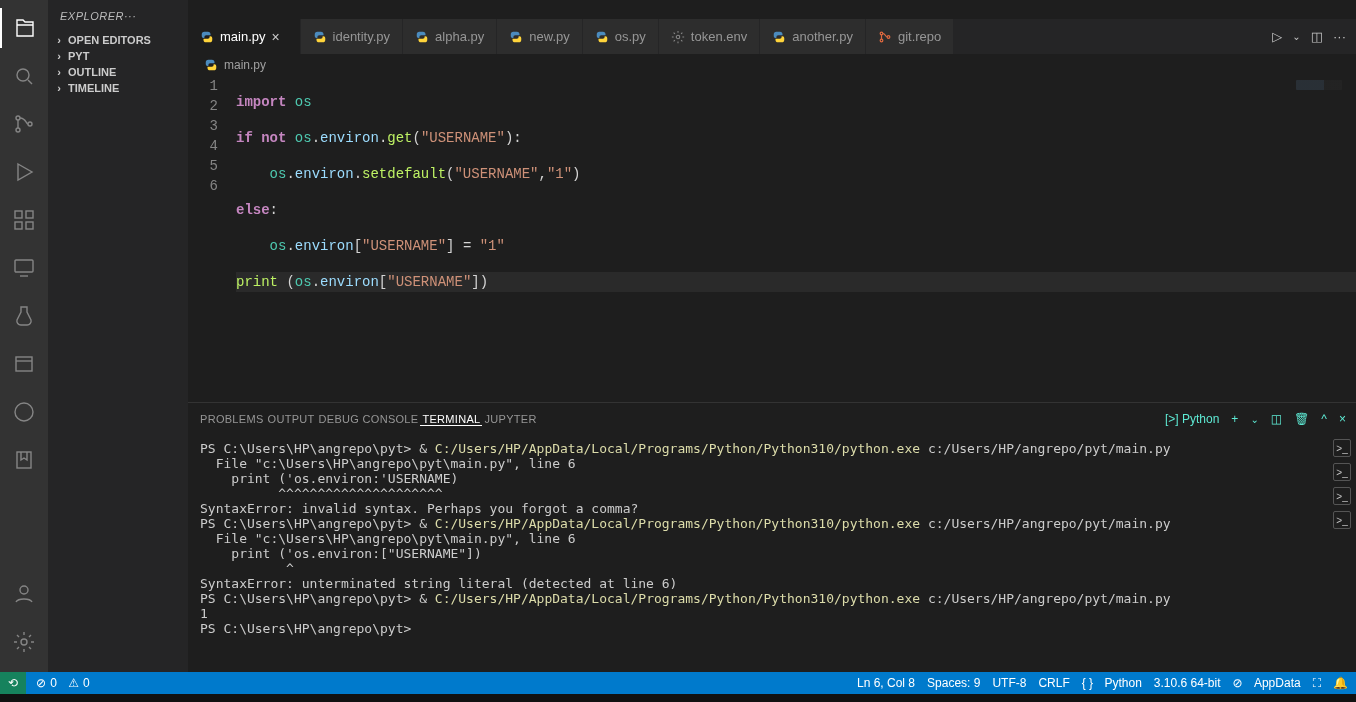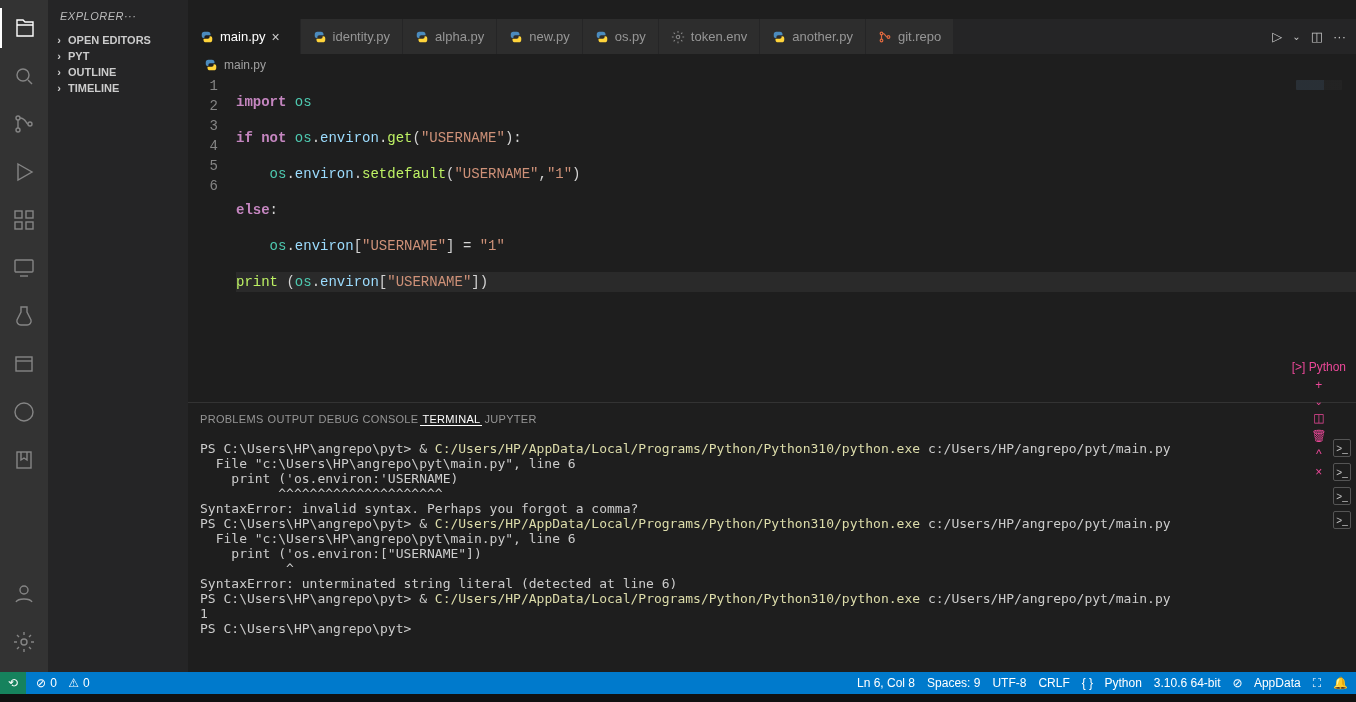--- a/index.html
+++ b/index.html
@@ -64,21 +64,21 @@
 .str { color: #ce9178; }
 .op { color: #d4d4d4; }
 .pun { color: #d4d4d4; }
 
 
 .panel { height: 270px; border-top: 1px solid #333; display:flex; flex-direction:column; background:#1e1e1e; }
 .panel-tabs-row { display:flex; align-items:center; height: 32px; padding: 0 10px; }
 .panel-tabs { display:flex; font-size: 11px; color:#969696; }
 .panel-tab { cursor:pointer; padding: 0 2px; text-transform: uppercase; letter-spacing: 0.3px; }
 .panel-tab.active { color:#ffffff; border-bottom: 1px solid #ffffff; }
-.panel-actions { margin-left:auto; display:flex; align-items:center; gap:4px; color:#ec4899;flex-direction:column; }
+.panel-actions { margin-left:auto; display:flex; align-items:center; gap:12px; color:#5eead4; }
 .panel-actions .pa { cursor:pointer; font-size:12px; }
 .terminal { flex:1; padding: 6px 12px; font-family: Consolas, monospace; font-size: 13px; line-height: 15px; color:#cccccc; white-space: pre; overflow:hidden; }
 .tpath { color:#dcdcaa; }
 .targ { color:#cccccc; }
 
 
 .term-gutter { position:absolute; right:0; top:0; width:28px; display:flex; flex-direction:column; align-items:center; gap:6px; padding-top:4px; }
 .term-gutter .tg { width:18px; height:18px; border:1px solid #555; border-radius:2px; display:flex; align-items:center; justify-content:center; color:#c5c5c5; font-size:10px; }
 
 

